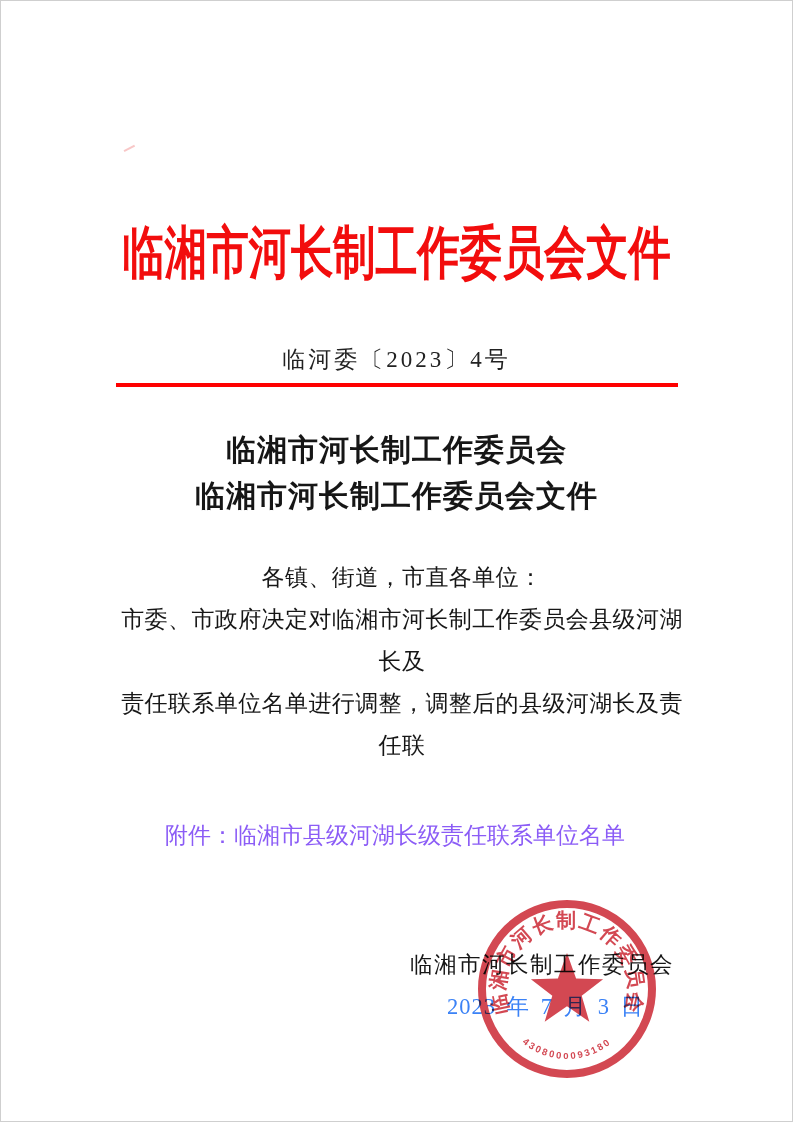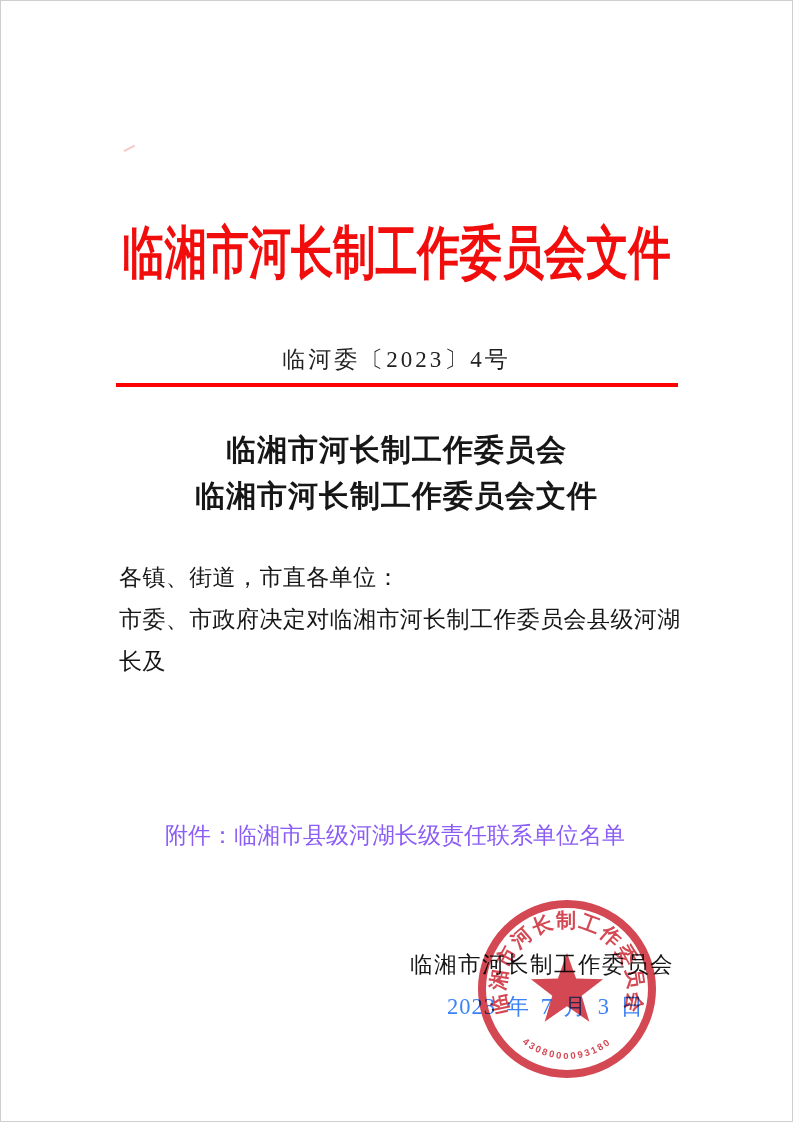--- a/index.html
+++ b/index.html
@@ -53,20 +53,21 @@
     font-weight:bold;
     font-size:30px;line-height:46px;
     color:#161616;
     letter-spacing:1px;
   }
   .body-block{
     position:absolute;left:118px;top:556px;width:566px;
     font-size:23px;line-height:42px;
     letter-spacing:0.4px;
     color:#161616;
+    text-align:center;
   }
   .indent{ text-indent:2em; }
   .attachment{
     position:absolute;left:118px;top:814px;width:566px;
     font-size:23px;line-height:42px;
     text-indent:2em;
     color:#8b5cf6;
   }
   .signature-org{
     position:absolute;right:118px;top:948px;
@@ -111,20 +112,21 @@
   <div class="red-rule"></div>
 
   <div class="doc-title">
     <div>临湘市河长制工作委员会</div>
     <div>临湘市河长制工作委员会文件</div>
   </div>
 
   <div class="body-block">
     <div>各镇、街道，市直各单位：</div>
     <div>市委、市政府决定对临湘市河长制工作委员会县级河湖长及</div>
+    <div>责任联系单位名单进行调整，调整后的县级河湖长及责任联</div>
   </div>
 
   <div class="attachment">附件：临湘市县级河湖长级责任联系单位名单</div>
 
   <div class="signature-org">临湘市河长制工作委员会</div>
   <div class="signature-date">2023 年 7 月 3 日</div>
 
   <svg class="seal" viewBox="0 0 240 240" xmlns="http://www.w3.org/2000/svg">
     <circle cx="120" cy="120" r="85" fill="none" stroke-width="8" stroke="#cd2e3a"></circle>
     <polygon transform="translate(120,122)" points="0,-38 9.1,-12.5 36.1,-11.7 14.7,4.8 22.3,30.7 0,15.2 -22.3,30.7 -14.7,4.8 -36.1,-11.7 -9.1,-12.5" fill="#cd2e3a"></polygon>

